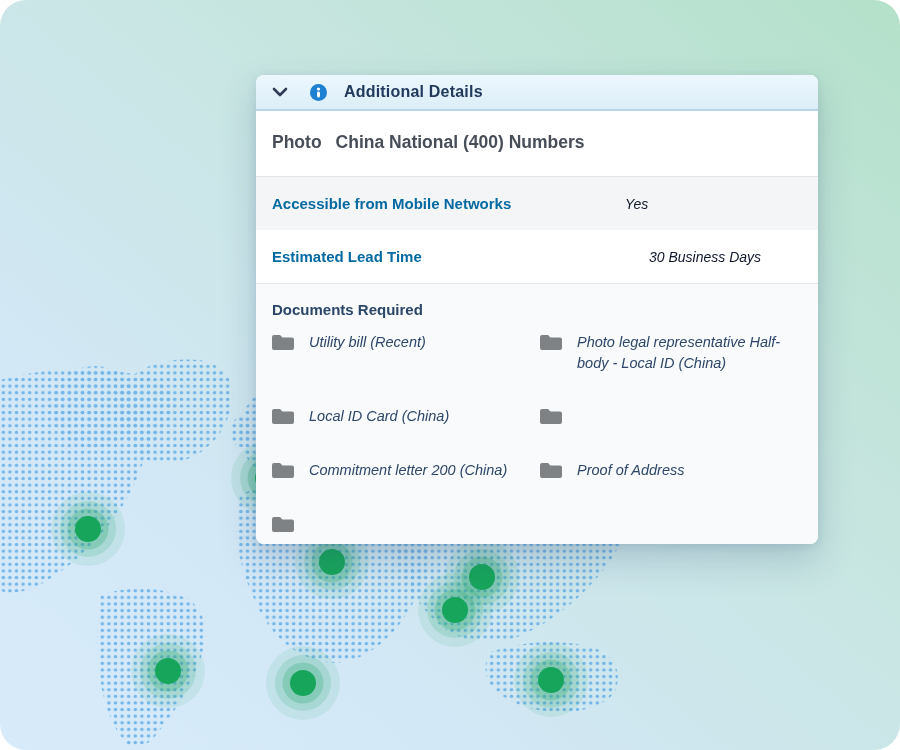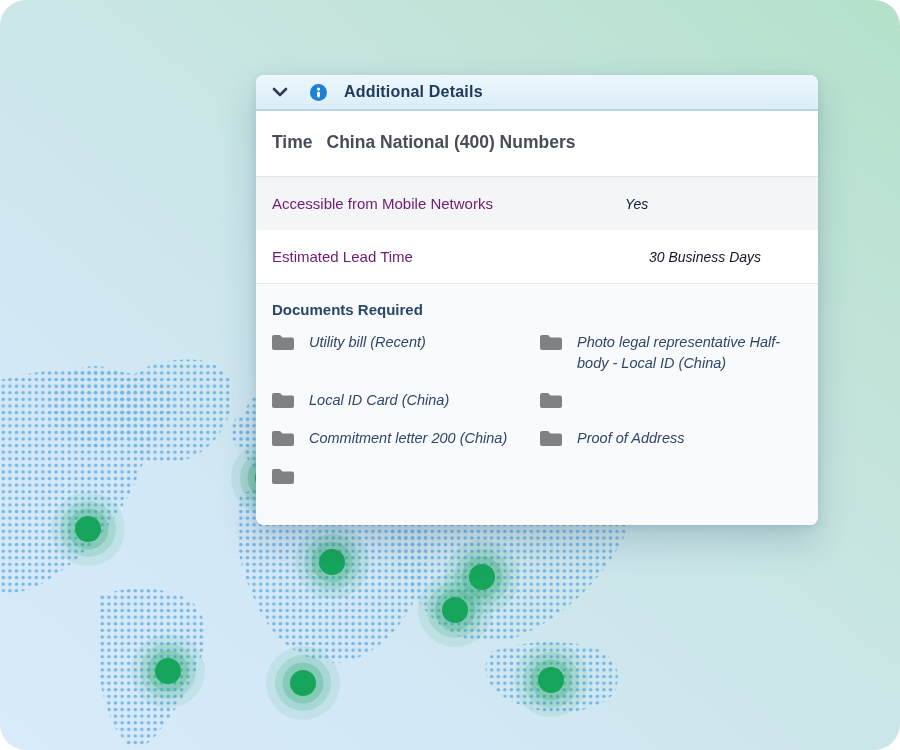--- a/index.html
+++ b/index.html
@@ -20,26 +20,26 @@
   .info{flex:none;margin-right:17px;display:flex;align-items:center;}
   .card-title{font-size:16px;font-weight:700;color:#20395c;letter-spacing:.2px;}
 
   .about{padding:21px 16px 23px;border-bottom:1px solid #e2e5e8;
     font-size:17.5px;font-weight:700;color:#474e58;}
   .about .subject{margin-left:14px;}
 
   .attr-row{display:flex;align-items:center;height:53px;padding:0 16px;}
   .attr-row.striped{background:#f3f5f6;}
   .attr-row.plain{background:#ffffff;border-bottom:1px solid #e4e7ea;gap:24px;}
-  .attr-label{width:353px;font-size:15px;font-weight:400;color:#701a75;}
+  .attr-label{width:353px;font-size:15px;font-weight:700;color:#0369a1;}
   .attr-value{flex:1;font-size:14px;font-style:italic;color:#0f172a;}
 
-  .docs{background:#f8fafb;padding:17px 16px 37px;}
+  .docs{background:#f8fafb;padding:17px 16px 8px;}
   .docs-heading{font-size:15px;font-weight:700;color:#2b4668;margin:0 0 14px 0;}
-  .docs-grid{display:grid;grid-template-columns:268px 1fr;row-gap:16px;}
+  .docs-grid{display:grid;grid-template-columns:268px 1fr;row-gap:32px;}
   .doc-item{display:flex;align-items:flex-start;gap:15px;}
   .doc-item .ficon{flex:none;margin-top:2px;}
   .doc-text{font-size:14.5px;font-style:italic;color:#2e4669;line-height:21px;max-width:225px;}
   .col1 .doc-text{max-width:231px;}
 </style>
 </head>
 <body>
 
 <div class="stage">
   <div class="canvas">
@@ -133,21 +133,21 @@
           <svg width="17" height="17" viewBox="0 0 17 17">
             <circle cx="8.5" cy="8.5" r="8.5" fill="#1d80d2"></circle>
             <circle cx="8.5" cy="5.1" r="1.7" fill="#ffffff"></circle>
             <rect x="7" y="7.5" width="3" height="6" rx="1.5" fill="#ffffff"></rect>
           </svg>
         </span>
         <span class="card-title">Additional Details</span>
       </div>
 
       <div class="about">
-        <span>Time</span><span class="subject">China National (400) Numbers</span>
+        <span>Photo</span><span class="subject">China National (400) Numbers</span>
       </div>
 
       <div class="attr-row striped">
         <div class="attr-label">Accessible from Mobile Networks</div>
         <div class="attr-value">Yes</div>
       </div>
 
       <div class="attr-row plain">
         <div class="attr-label">Estimated Lead Time</div>
         <div class="attr-value">30 Business Days</div>

